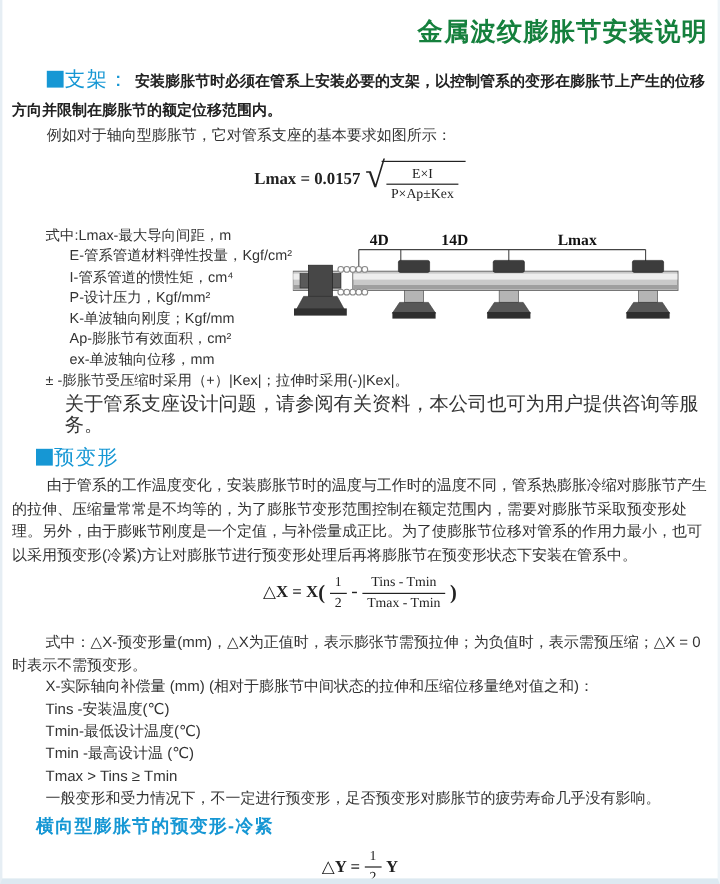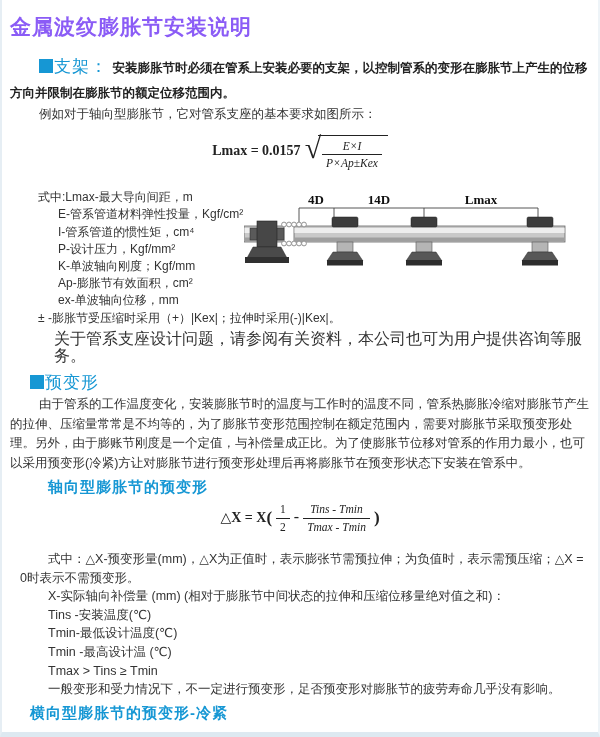--- a/index.html
+++ b/index.html
@@ -12,24 +12,24 @@
     background: #ffffff;
     border-left: 2px solid #e6eef4;
     border-right: 2px solid #eef4f8;
     border-bottom: 5px solid #dde9f1;
     overflow: hidden;
     color: #333;
   }
   .inner { padding: 0 8px; }
   .doc-title {
     padding-top: 12px;
-    text-align: left;
+    text-align: right;
     font-size: 21px;
     font-weight: bold;
-    color: #8b5cf6;
+    color: #15803d;
     letter-spacing: 1px;
     line-height: 30px;
   }
   .sec-head-row { margin-top: 13px; text-indent: 29px; line-height: 24px; }
   .sq {
     display: inline-block;
     width: 14px; height: 14px;
     background: #1697d4;
     vertical-align: -1px;
     margin-right: 1px;
@@ -43,21 +43,21 @@
   .body-p { font-size: 12.5px; line-height: 19.5px; text-indent: 29px; color: #333; }
   .example-p { margin-top: 0; }
 
   
   .formula { text-align: center; font-family:"Liberation Serif","DejaVu Serif",serif; color:#222; }
   .formula-lmax { margin: 6px 0 19px; }
   .f-bold { font-weight: bold; font-size: 14px; }
   .frac { display: inline-block; vertical-align: middle; text-align: center; font-size: 11.5px; line-height: 1.25; }
   .frac .num { display: block; border-bottom: 1px solid #222; padding: 0 4px 1px; }
   .frac .den { display: block; padding: 1px 4px 0; }
-  .ital { font-style: italic; }
+  .ital { }
   .sqrt { display: inline-flex; align-items: flex-start; vertical-align: middle; margin-left: 4px; }
   .sqrt-sign { font-size: 30px; line-height: 30px; font-weight: normal; transform: translateY(2px); }
   .radicand { border-top: 1.4px solid #222; padding: 3px 6px 0 4px; margin-left: -3px; margin-top: 4px; }
   .paren { font-size: 17px; vertical-align: middle; font-weight: bold; }
 
   
   .defs1 { margin-top: 5px; font-size: 12px; line-height: 17.2px; color: #333; }
   .defs1 .lead { padding-left: 28px; }
   .defs1 .d { padding-left: 48px; }
   .defs1 .pm { padding-left: 28px; }
@@ -67,21 +67,21 @@
   .sec2-head { margin-top: 7px; margin-left: 20px; line-height: 24px; }
   .sub-head {
     color: #1697d4; font-size: 15px; font-weight: bold;
     letter-spacing: 1px; line-height: 21px;
   }
   .sub-head.axial { margin: 3px 0 0 38px; }
   .sub-head.lateral { margin: 3px 0 0 20px; }
   .formula-dx { margin: 5px 0 16px; }
   .formula-dy { margin: 8px 0 6px; }
   .defs2 { font-size: 12.5px; line-height: 18.6px; color: #333; }
-  .defs2 .row { text-indent: 28px; margin-left: 10px; }
+  .defs2 .row { text-indent: 28px; }
 
   
   .diagram { position: absolute; top: 190px; left: 242px; width: 352px; height: 96px; }
 </style>
 </head>
 <body>
 
 <div class="page">
   <div class="inner">
 
@@ -112,21 +112,20 @@
       <div class="pm">± -膨胀节受压缩时采用（+）|Kex|；拉伸时采用(-)|Kex|。</div>
     </div>
     <div class="note-line">关于管系支座设计问题，请参阅有关资料，本公司也可为用户提供咨询等服务。</div>
 
     <p class="sec2-head">
       <span class="sq"></span><span class="sec-head-txt">预变形</span>
     </p>
 
     <p class="body-p">由于管系的工作温度变化，安装膨胀节时的温度与工作时的温度不同，管系热膨胀冷缩对膨胀节产生的拉伸、压缩量常常是不均等的，为了膨胀节变形范围控制在额定范围内，需要对膨胀节采取预变形处理。另外，由于膨账节刚度是一个定值，与补偿量成正比。为了使膨胀节位移对管系的作用力最小，也可以采用预变形(冷紧)方让对膨胀节进行预变形处理后再将膨胀节在预变形状态下安装在管系中。</p>
 
-    <div class="sub-head axial">轴向型膨胀节的预变形</div>
 
     <div class="formula formula-dx">
       <span class="f-bold">△X = X</span><span class="paren">(</span>
       <span class="frac"><span class="num">1</span><span class="den">2</span></span>
       <span>-</span>
       <span class="frac ital"><span class="num">Tins - Tmin</span><span class="den">Tmax - Tmin</span></span>
       <span class="paren">)</span>
     </div>
 
     <div class="defs2">

